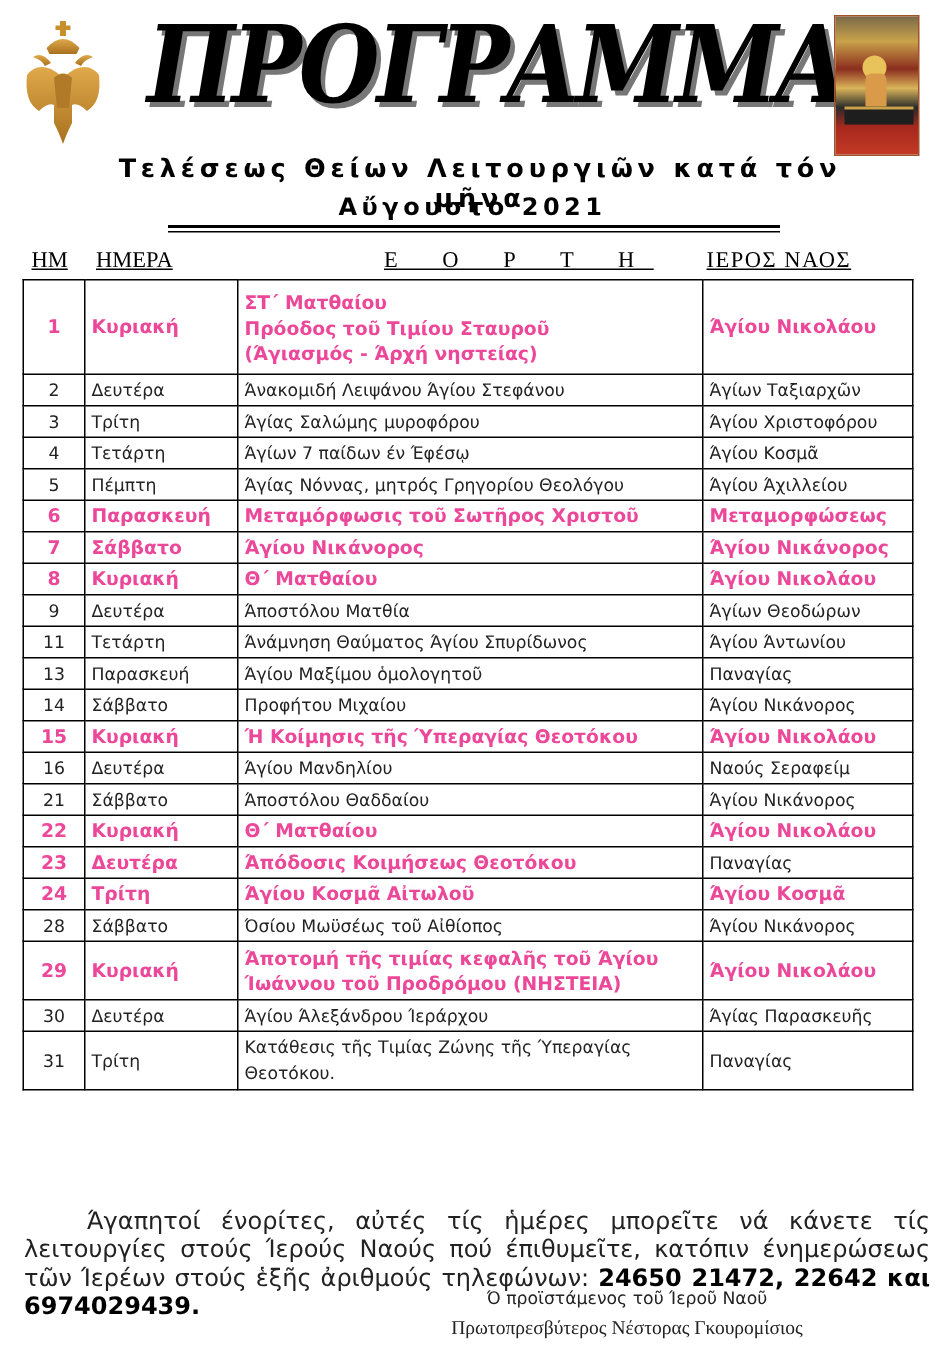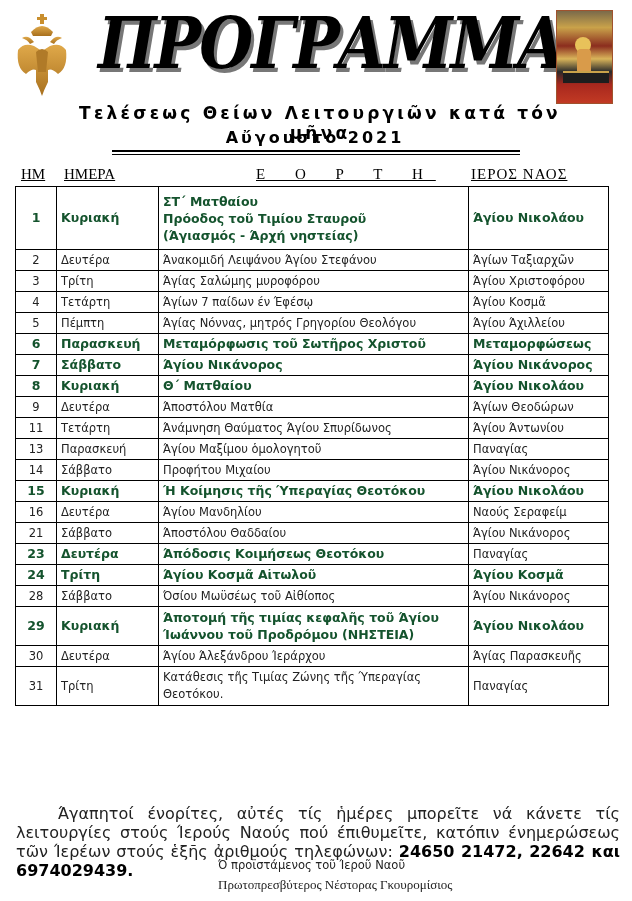--- a/index.html
+++ b/index.html
@@ -18,29 +18,29 @@
   .rule.r1 { top:150px; } .rule.r2 { top:154px; border-top-width:1px; }
 
   .col-headers { position:absolute; top:166px; left:0; width:632px; font-family:"Liberation Serif", serif; font-size:15px; }
   .col-headers span { position:absolute; text-decoration:underline; white-space:nowrap; }
   .h-hm { left:21px; } .h-hmera { left:64px; } .h-eorti { left:256px; letter-spacing:13px; } .h-naos { left:471px; letter-spacing:1px; }
 
   table.schedule { position:absolute; left:15px; top:186px; width:593px; border-collapse:collapse; font-family:"DejaVu Sans", sans-serif; font-size:11.5px; table-layout:fixed; }
   table.schedule td { border:1px solid #000; padding:0 4px; height:20px; line-height:14px; vertical-align:middle; color:#222; }
   table.schedule td.num { text-align:center; padding:0; }
   table.schedule col.c1 { width:41px; } table.schedule col.c2 { width:102px; } table.schedule col.c3 { width:310px; } table.schedule col.c4 { width:140px; }
-  table.schedule tr.bold td { font-weight:bold; font-size:12.5px; color:#14532d; }
+  table.schedule tr.bold td { font-weight:bold; font-size:12.5px; color:#ec4899; }
   table.schedule tr.bold td.plain { font-weight:normal; font-size:11.5px; color:#222; }
   table.schedule tr.tall1 td { height:62px; }
   table.schedule tr.tall2 td { height:38px; }
   .multiline span { display:block; line-height:17px; }
 
   .note { position:absolute; left:16px; top:804px; width:604px; font-size:16px; line-height:19px; color:#222; text-align:justify; text-indent:42px; }
   .note b { color:#000; }
-  .sign { position:absolute; right:14px; width:400px; text-align:left; font-family:"Liberation Serif", serif; font-size:13px; color:#222; }
+  .sign { position:absolute; right:14px; width:400px; text-align:center; font-family:"Liberation Serif", serif; font-size:13px; color:#222; }
   .sign.s1 { top:858px; font-family:"DejaVu Sans", sans-serif; font-size:11.5px; }
   .sign.s2 { top:877px; }
 </style>
 </head>
 <body>
 
 <div class="emblem">
   <svg width="56" height="86" viewBox="0 0 56 86">
     <defs>
         <linearGradient id="g" x1="0" y1="0" x2="0" y2="1">
@@ -174,20 +174,26 @@
         <td>Άγίου Μανδηλίου</td>
         <td>Ναούς Σεραφείμ</td>
       </tr>
       <tr>
         <td class="num">21</td>
         <td>Σάββατο</td>
         <td> Άποστόλου Θαδδαίου</td>
         <td>Άγίου Νικάνορος</td>
       </tr>
       <tr class="bold">
+        <td class="num">22</td>
+        <td>Κυριακή</td>
+        <td> Θ΄ Ματθαίου</td>
+        <td>Άγίου Νικολάου</td>
+      </tr>
+      <tr class="bold">
         <td class="num">23</td>
         <td>Δευτέρα</td>
         <td>Άπόδοσις Κοιμήσεως Θεοτόκου</td>
         <td class="plain">Παναγίας</td>
       </tr>
       <tr class="bold">
         <td class="num">24</td>
         <td>Τρίτη</td>
         <td>Άγίου Κοσμᾶ Αἰτωλοῦ</td>
         <td>Άγίου Κοσμᾶ</td>

